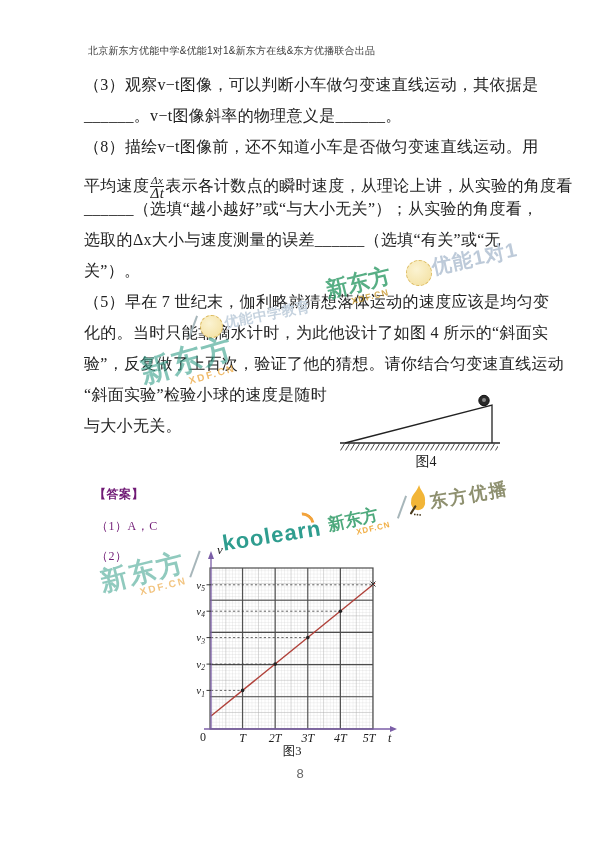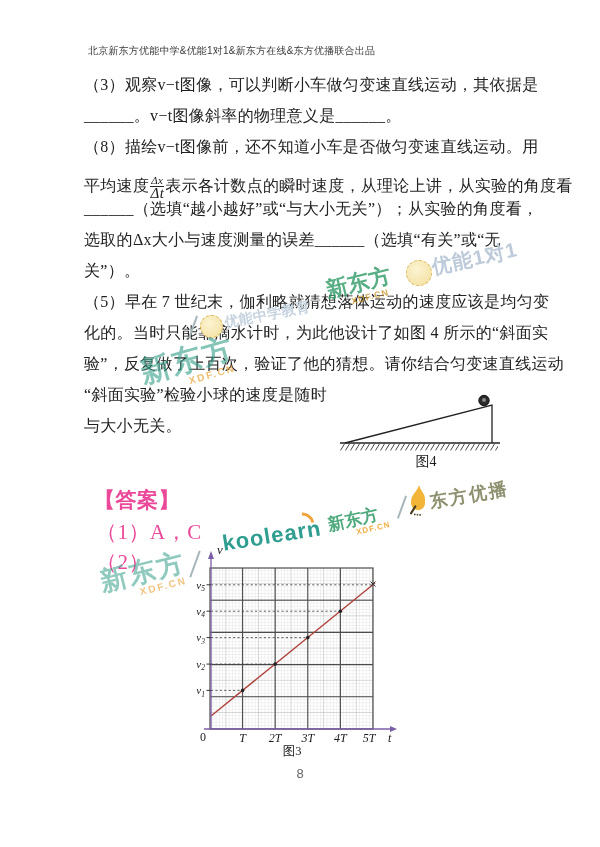--- a/index.html
+++ b/index.html
@@ -9,21 +9,21 @@
   }
   .doc-header{
     position:absolute;left:88px;top:44px;font-family:"Liberation Sans","DejaVu Sans",sans-serif;
     font-size:10px;color:#3a3a3a;letter-spacing:0.2px;white-space:nowrap;
   }
   .text-block{position:absolute;left:84px;top:69px;width:440px;}
   .line{height:31px;line-height:31px;font-size:16px;white-space:nowrap;letter-spacing:0.3px;}
   .frac{display:inline-block;vertical-align:-7px;text-align:right;margin:12px 1px;}
   .frac .num{display:block;font-size:11px;line-height:12px;border-bottom:1px solid #222;padding:0 1px;font-style:italic;}
   .frac .den{display:block;font-size:15px;line-height:12px;font-style:italic;}
-  .ans{position:absolute;color:#ec4899;font-size:21px;white-space:nowrap;letter-spacing:0.5px;}
+  .ans{position:absolute;color:#701a75;font-size:12px;white-space:nowrap;letter-spacing:0.5px;}
   .ans-header{left:94px;top:486px;font-weight:bold;}
   .ans-1{left:96px;top:518px;}
   .ans-2{left:96px;top:548px;}
   .page-num{position:absolute;left:0;right:0;top:766px;text-align:center;
     font-family:"Liberation Sans","DejaVu Sans",sans-serif;font-size:13px;color:#666;}
   svg{position:absolute;overflow:visible;}
   
   .wm{position:absolute;pointer-events:none;white-space:nowrap;
       font-family:"Liberation Sans","DejaVu Sans",sans-serif;font-weight:bold;}
   .wm-a{left:326px;top:268px;transform:rotate(-14deg);font-size:22px;color:rgba(58,160,110,0.85);}

